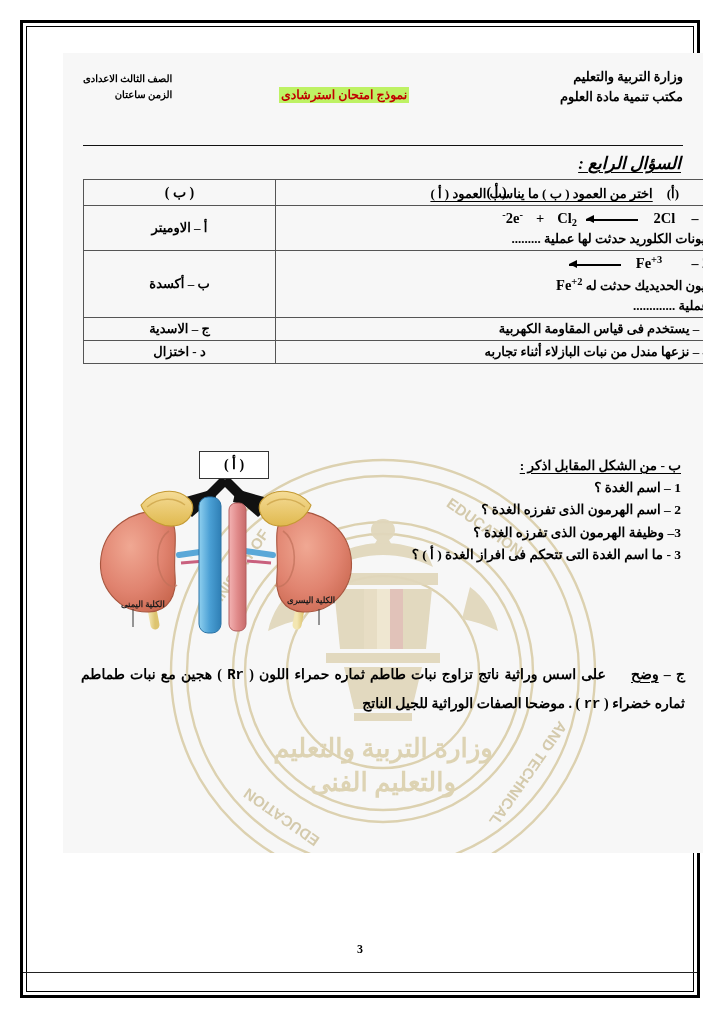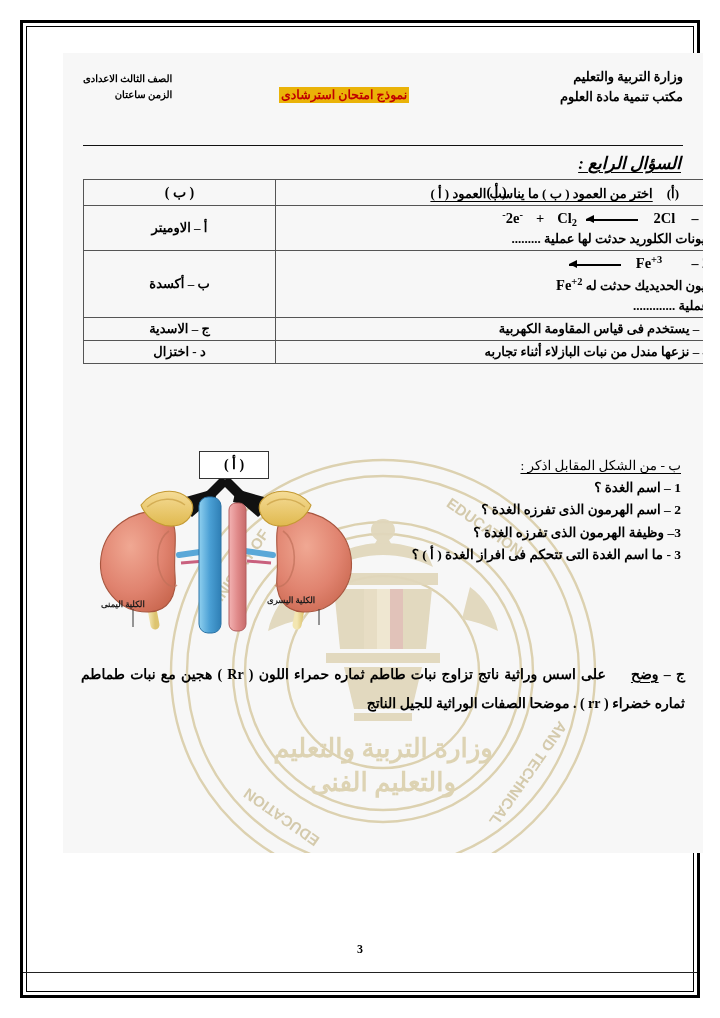--- a/index.html
+++ b/index.html
@@ -85,21 +85,21 @@
     font-weight: bold;
     line-height: 1.55;
   }
   .hdr-mid {
     position: absolute;
     left: 196px;
     top: 20px;
     font-size: 12.5px;
     font-weight: bold;
     color: #c00000;
-    background: #eab308;
+    background: #bef264;
     padding: 0 2px;
     white-space: nowrap;
   }
   .hdr-rule {
     position: absolute;
     left: 20px; right: 20px;
     top: 92px;
     height: 0;
     border-top: 1.6px solid #111;
   }
@@ -190,21 +190,21 @@
   #sec-b {
     position: absolute;
     right: 22px;
     top: 404px;
     width: 350px;
     direction: rtl;
     text-align: right;
   }
   #sec-b .b-head {
     font-size: 13.5px;
-    font-weight: normal;
+    font-weight: bold;
     text-decoration: underline;
     text-underline-offset: 3px;
     margin-bottom: 3px;
   }
   #sec-b ol { list-style: none; margin: 0; padding: 0; }
   #sec-b li {
     font-size: 13.5px;
     font-weight: bold;
     line-height: 1.65;
     white-space: nowrap;
@@ -233,38 +233,39 @@
     z-index: 3;
   }
   #fig-svg { position: absolute; left: 0; top: 18px; width: 290px; height: 172px; }
   .kid-label {
     position: absolute;
     font-size: 8.5px;
     font-weight: bold;
     color: #1b1b1b;
     white-space: nowrap;
     z-index: 3;
+    margin-left: 20px;
   }
   #kid-label-right { left: 20px; top: 148px; }
   #kid-label-left  { left: 186px; top: 144px; }
 
   
   #sec-c {
     position: absolute;
     right: 18px;
     left: 18px;
     top: 608px;
     direction: rtl;
     text-align: justify;
     font-size: 14px;
     font-weight: bold;
     line-height: 2.05;
   }
   #sec-c .u { text-decoration: underline; text-underline-offset: 3px; margin-left: 20px; }
-  #sec-c .gene { font-family: Liberation Serif, serif; }
+  #sec-c .gene { font-family: Liberation Mono, monospace; }
 
   
   #page-number {
     position: absolute;
     left: 0; right: 0;
     bottom: 38px;
     text-align: center;
     font-size: 12px;
     font-weight: bold;
   }

